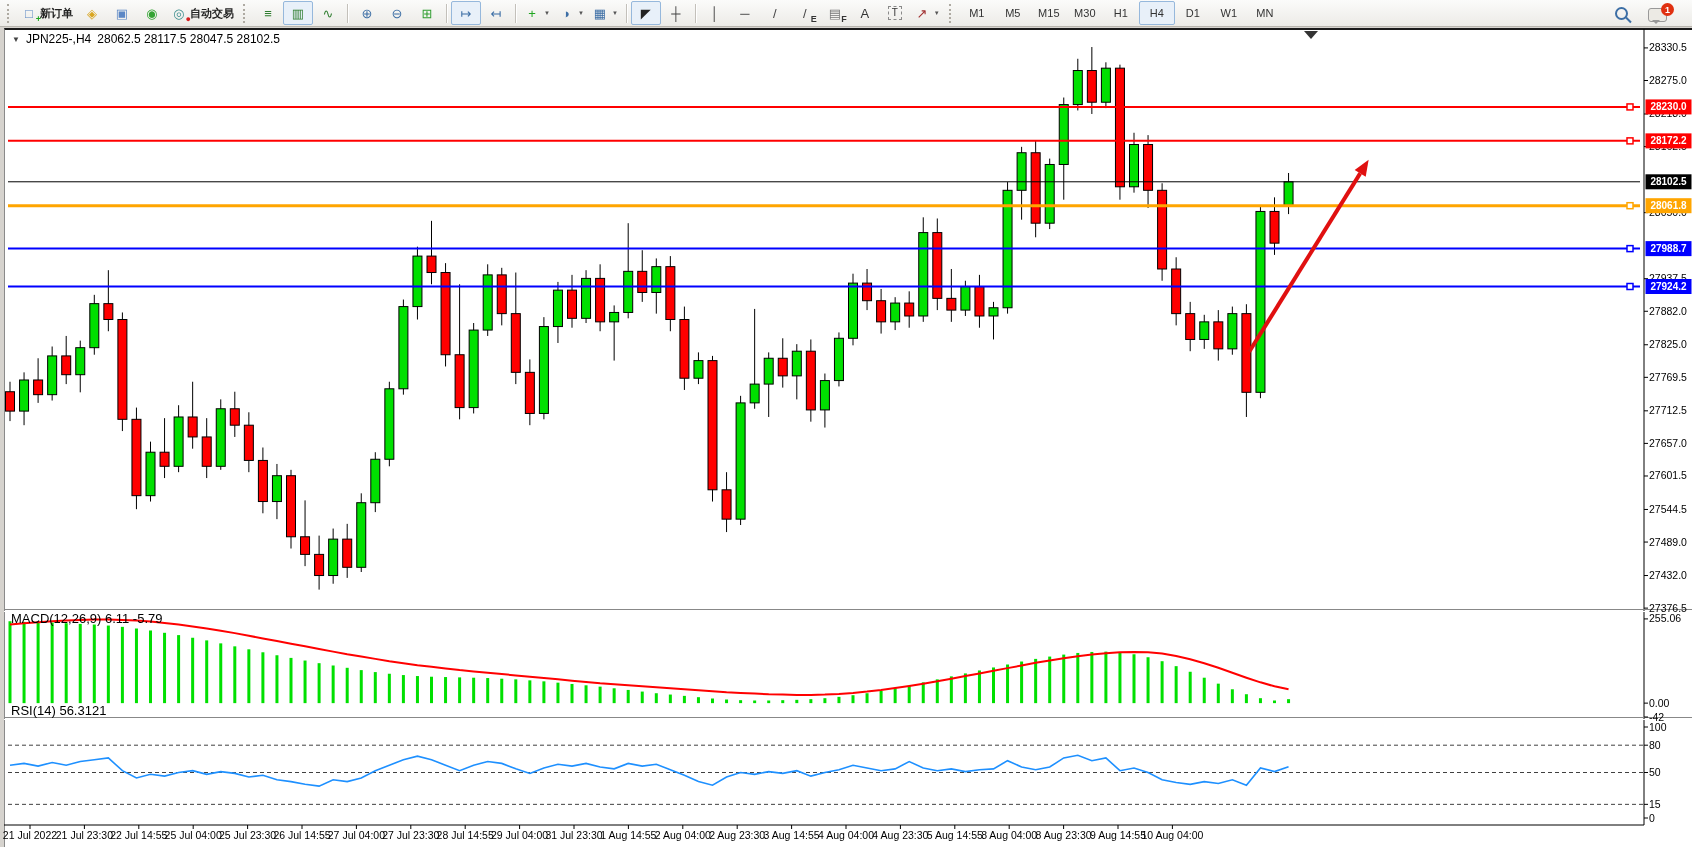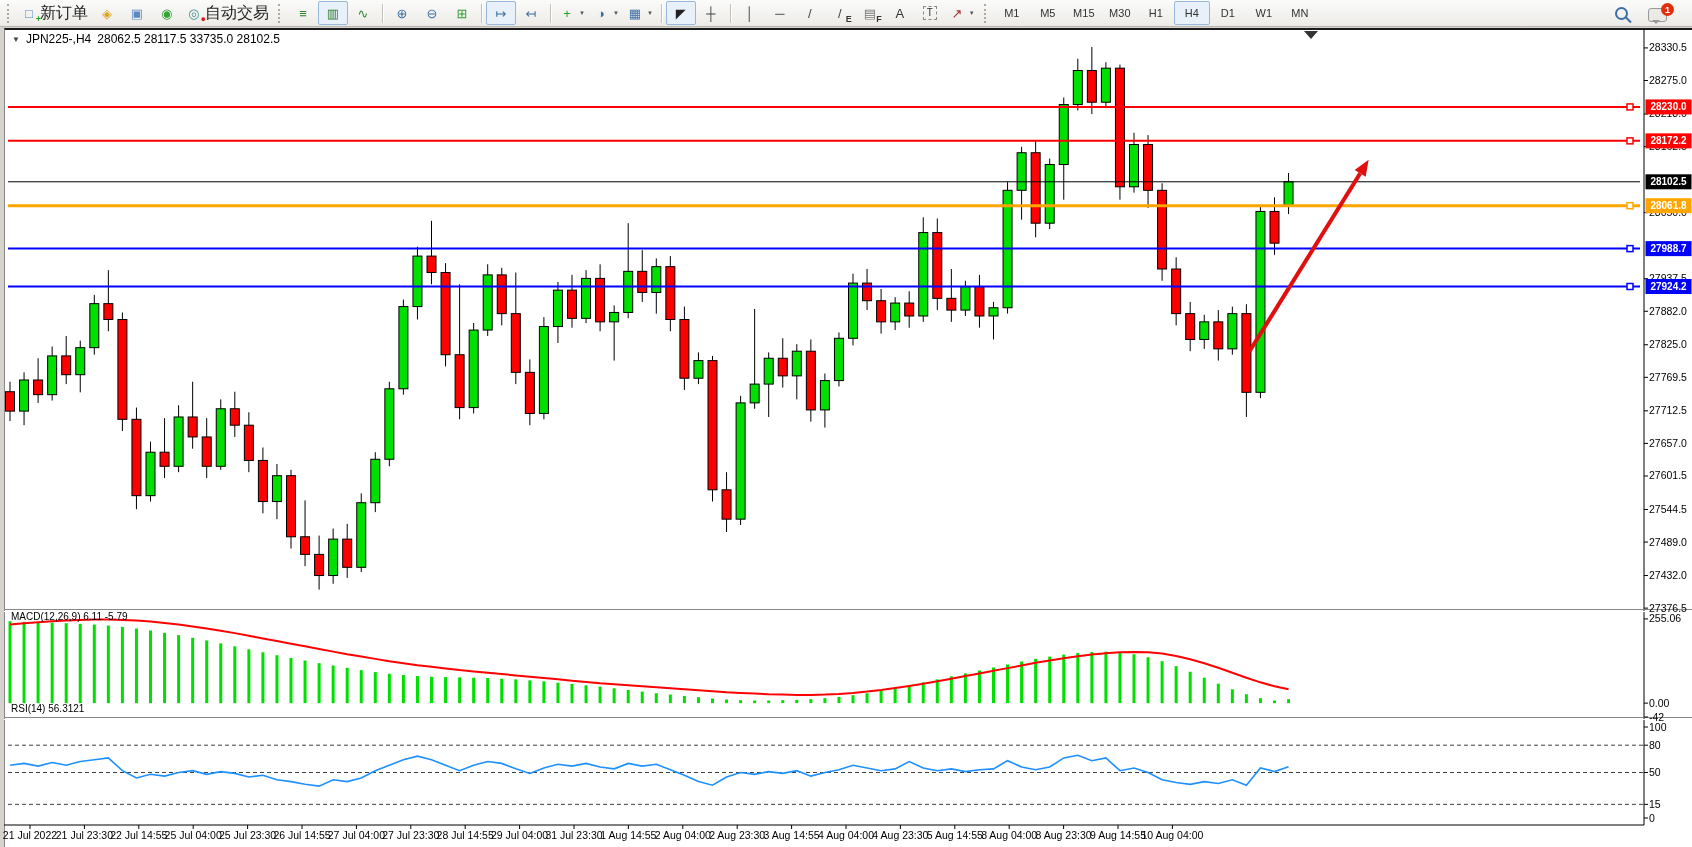--- a/index.html
+++ b/index.html
@@ -6,34 +6,34 @@
   body{width:1692px;height:847px;background:#d6d3ce;font-family:"Liberation Sans",sans-serif;overflow:hidden;position:relative;}
   
   .toolbar{position:absolute;top:0;left:0;width:1692px;height:27px;background:linear-gradient(#fbfbfa,#ecebe7);border-bottom:1px solid #b8b5ae;display:flex;align-items:center;padding:0 2px;box-sizing:border-box;}
   .tb-btn{height:22px;min-width:22px;display:flex;align-items:center;justify-content:center;gap:3px;padding:0 3px;border:1px solid transparent;border-radius:2px;position:relative;}
   .tb-btn.active{background:#e8f0f9;border-color:#96b8dc;}
   .tb-sep{width:1px;height:19px;background:#c3c0ba;margin:0 4px;box-shadow:1px 0 0 #fff;}
   .tb-grip{width:3px;height:19px;border-left:2px dotted #aeaaa2;margin:0 5px;}
   .tb-ic{font-size:13px;line-height:1;position:relative;width:16px;text-align:center;}
   .tb-ic.boxed{border:1px dashed #8a8a8a;width:12px;font-size:10px;line-height:12px;}
   .tb-ic .badge2{position:absolute;right:-4px;bottom:-4px;font-size:9px;font-weight:bold;text-shadow:0 0 1px #fff;}
-  .tb-label{font-size:16px;color:#222;white-space:nowrap;}
+  .tb-label{font-size:11px;color:#222;white-space:nowrap;font-weight:bold;}
   .tb-caret{font-size:6px;color:#555;margin-left:1px;}
   .tf-btn{font-size:11px;color:#333;padding:0 6px;}
   .icon-search{position:absolute;top:7px;left:1615px;width:9px;height:9px;border:2px solid #3c6ea5;border-radius:50%;}
   .icon-search::after{content:"";position:absolute;width:7px;height:2px;background:#3c6ea5;transform:rotate(45deg);right:-6px;bottom:-3px;}
   .icon-chat{position:absolute;top:8px;left:1648px;width:17px;height:12px;background:#eceae4;border:1px solid #999;border-radius:3px;}
   .icon-chat::after{content:"";position:absolute;left:3px;bottom:-7px;border:4px solid transparent;border-top-color:#999;}
   .chat-badge{position:absolute;top:-6px;right:-8px;min-width:13px;height:13px;background:#e03010;color:#fff;border-radius:8px;font-size:9px;font-weight:bold;display:flex;align-items:center;justify-content:center;padding:0 2px;box-sizing:border-box;}
   
   .chart-window{position:absolute;top:28px;left:4px;right:0;bottom:0;background:#fff;border-top:2px solid #1a1a1a;border-left:1px solid #8a8a8a;}
   #chart-svg{position:absolute;top:0;left:0;}
   .chart-title{position:absolute;top:32px;left:12px;display:flex;align-items:center;gap:6px;font-size:12px;color:#000;}
   .chart-title .tri{font-size:8px;color:#444;}
-  .ind-label{position:absolute;left:11px;font-size:10px;color:#000;white-space:nowrap;}
+  .ind-label{position:absolute;left:11px;font-size:13px;color:#000;white-space:nowrap;}
 </style>
 </head>
 <body>
 
 <div class="toolbar" id="toolbar">
     <div class="tb-grip"></div>
     <div class="tb-btn">
       <span class="tb-ic" style="color: rgb(91, 135, 197);">□<span class="badge2" style="color: rgb(31, 165, 31);">+</span></span>
       <span class="tb-label">新订单</span>
     </div>
@@ -586,16 +586,16 @@
       <line x1="1118" y1="825" x2="1118" y2="829" stroke="#000"></line>
       <text x="1118" y="839" font-size="10.5" fill="#000" text-anchor="middle">9 Aug 14:55</text>
       <line x1="1172.3999999999999" y1="825" x2="1172.3999999999999" y2="829" stroke="#000"></line>
       <text x="1172.3999999999999" y="839" font-size="10.5" fill="#000" text-anchor="middle">10 Aug 04:00</text>
     </g>
   </svg>
 
 <div class="chart-title">
   <span class="tri">▼</span>
   <span>JPN225-,H4</span>
-  <span>28062.5 28117.5 33735.0 28102.5</span>
+  <span>28062.5 28117.5 28047.5 28102.5</span>
 </div>
 <div class="ind-label" style="top:611px">MACD(12,26,9) 6.11 -5.79</div>
 <div class="ind-label" style="top:703px">RSI(14) 56.3121</div>
 
 </body></html>

